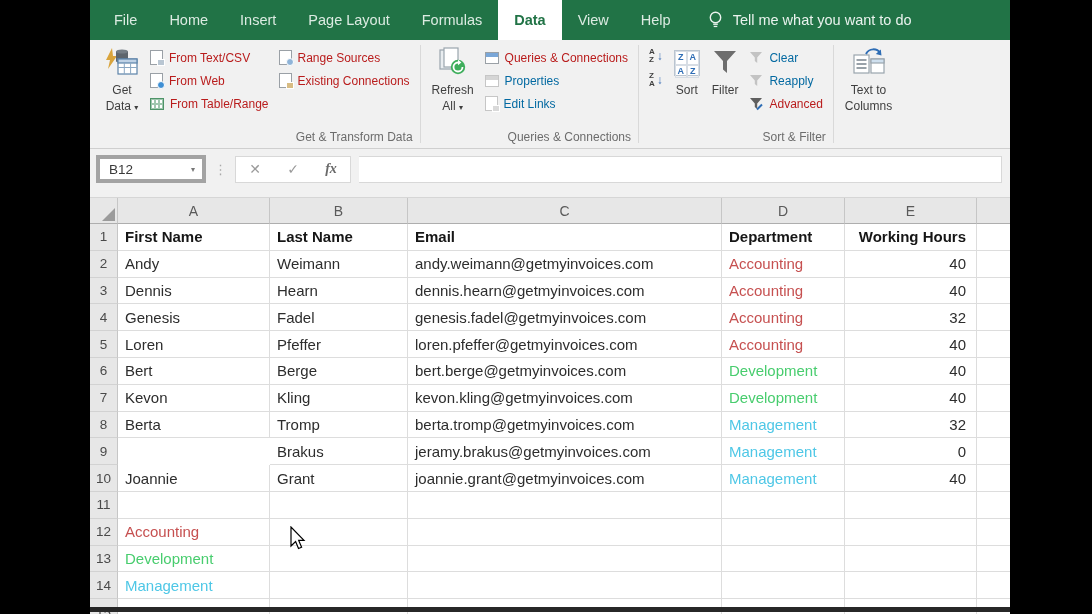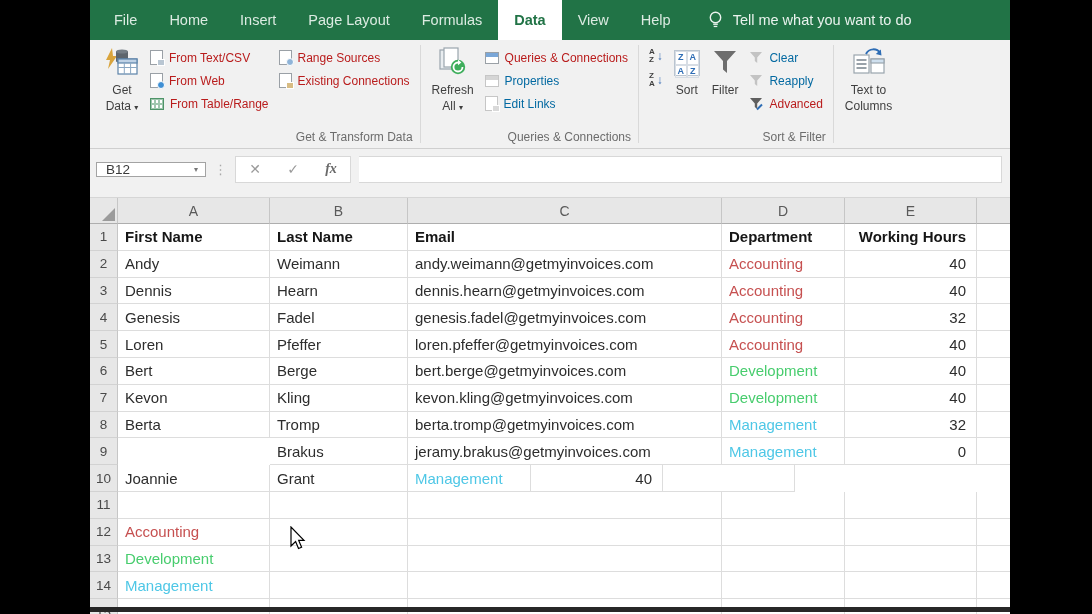--- a/index.html
+++ b/index.html
@@ -46,21 +46,21 @@
   .azarrow { font-size:12px; color:#3e6fb4; line-height:1; }
 
   .sorticon { width:26px; height:26px; border:1px solid #b9c4d0; background:#fff;
               display:grid; grid-template-columns:1fr 1fr; grid-template-rows:1fr 1fr; }
   .sorticon span { display:flex; align-items:center; justify-content:center;
                    font-size:9px; font-weight:700; color:#2e6db5; border:0.5px solid #d7dde4; }
 
   
   .formularow { height:49px; background:#f1f1f1; display:flex; align-items:center;
                 padding:0 8px 8px 6px; border-bottom:1px solid #d6d6d6; }
-  .namebox { width:110px; height:15px; background:#fff; border:1px solid #a3a3a3;
+  .namebox { width:110px; height:28px; background:#fff; border:4px solid #a3a3a3;
              display:flex; align-items:center; font-size:13.5px; color:#3a3a3a; padding-left:9px; }
   .namebox .drop { margin-left:auto; margin-right:7px; color:#777; }
   .fdots { color:#a9a9a9; font-size:13px; margin:0 8px; }
   .fbtns { height:27px; background:#fff; border:1px solid #d8d8d8; display:flex;
            align-items:center; gap:0; }
   .fbtn { width:38px; text-align:center; color:#9a9a9a; font-size:14px; }
   .fbtn.fx { font-family:"Liberation Serif", serif; font-style:italic; color:#6a6a6a; font-weight:700; }
   .finput { flex:1; height:27px; background:#fff; border:1px solid #d8d8d8;
             border-left:none; margin-left:8px; font-size:13px; color:#333;
             display:flex; align-items:center; padding-left:8px; }
@@ -414,20 +414,21 @@
             <div class="cell" style="width: 138px;">Brakus</div>
             <div class="cell" style="width: 314px;">jeramy.brakus@getmyinvoices.com</div>
             <div class="cell" style="width: 123px; color: rgb(78, 199, 230);">Management</div>
             <div class="cell num" style="width: 132px;">0</div>
             <div class="cell" style="width: 132px;"></div>
           </div>
           <div class="grow">
             <div class="rowhead">10</div>
             <div class="cell" style="width: 152px;">Joannie</div>
             <div class="cell" style="width: 138px;">Grant</div>
+            <div class="cell" style="width: 314px;">joannie.grant@getmyinvoices.com</div>
             <div class="cell" style="width: 123px; color: rgb(78, 199, 230);">Management</div>
             <div class="cell num" style="width: 132px;">40</div>
             <div class="cell" style="width: 132px;"></div>
           </div>
           <div class="grow">
             <div class="rowhead">11</div>
             <div class="cell" style="width: 152px;"></div>
             <div class="cell" style="width: 138px;"></div>
             <div class="cell" style="width: 314px;"></div>
             <div class="cell" style="width: 123px;"></div>

